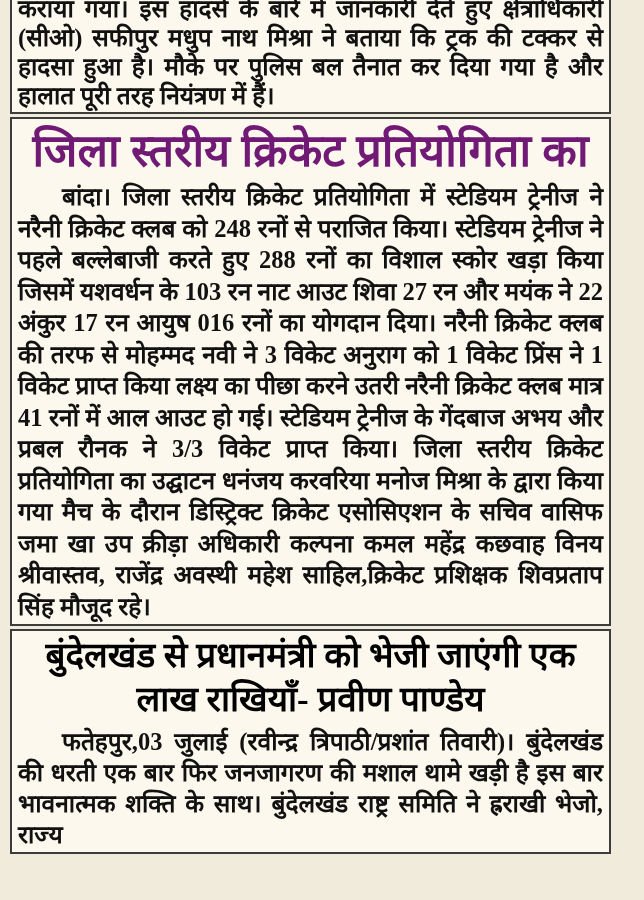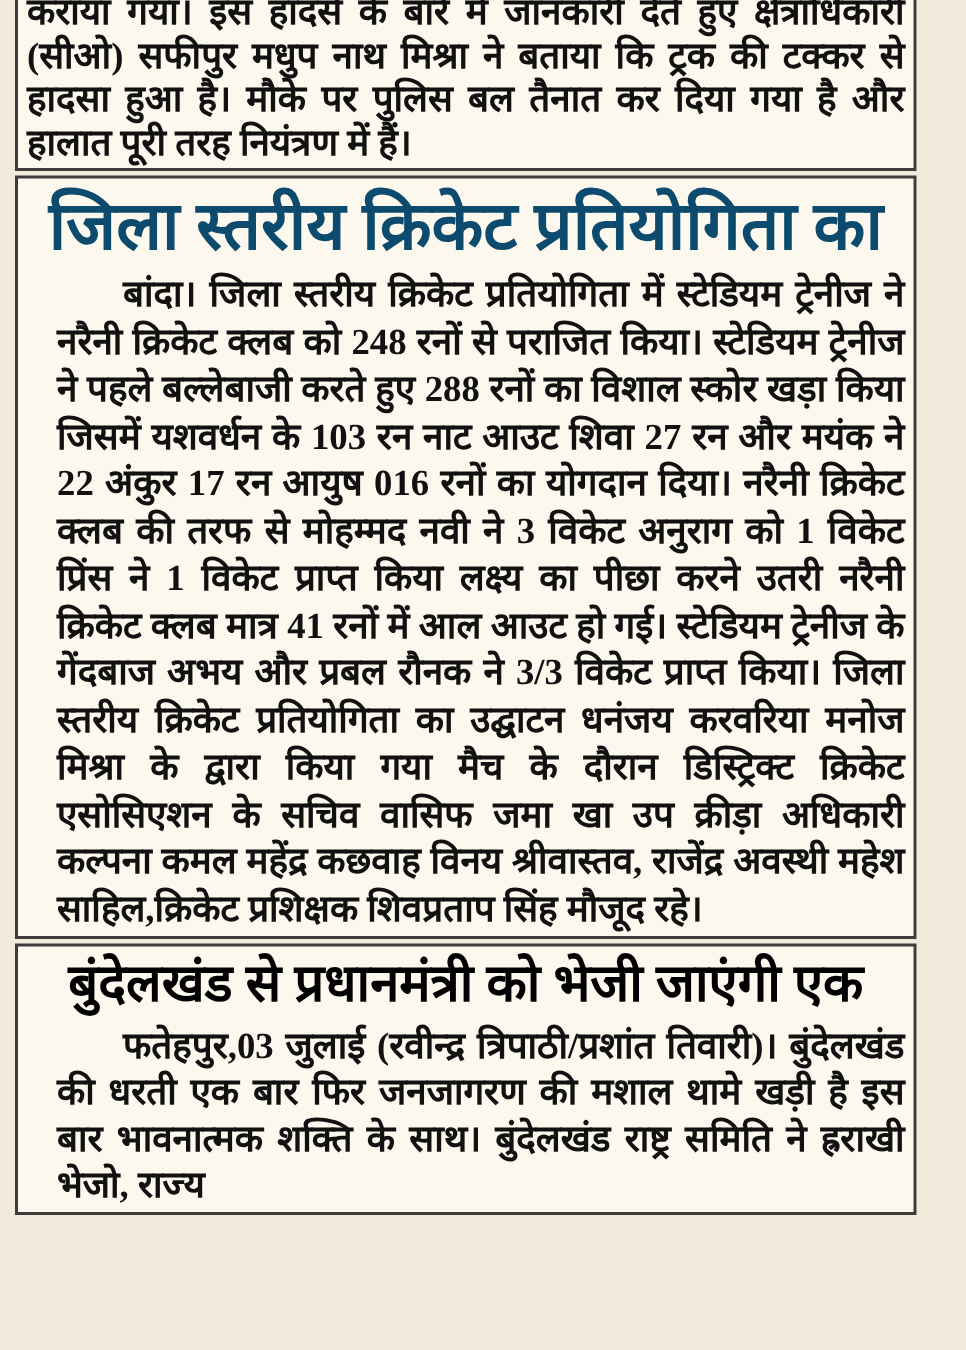--- a/index.html
+++ b/index.html
@@ -34,29 +34,29 @@
   .body-text {
     margin: 0;
     font-size: 24.5px;
     line-height: 29px;
     font-weight: 600;
     text-align: justify;
     letter-spacing: 0;
   }
   .box-cricket .body-text { line-height: 31.5px; }
   .box-rakhi .body-text { line-height: 31px; }
-  .indented { text-indent: 44px; margin-left: 20px; }
+  .indented { text-indent: 44px; }
   .dateline { font-weight: 800; }
   .headline-lg {
     margin: 4px 0 2px 0;
     font-size: 45px;
     line-height: 55px;
     font-weight: 800;
     text-align: center;
-    color: #0c4a6e;
+    color: #701a75;
   }
   .headline-md {
     margin: 2px 0 4px 0;
     font-size: 35px;
     line-height: 44px;
     font-weight: 800;
     text-align: center;
     color: #000000;
   }
   .headline-line { display: block; }
@@ -77,20 +77,21 @@
         <span class="headline-line">जिला स्तरीय क्रिकेट प्रतियोगिता का</span>
       </h1>
       <p class="body-text indented">
         <strong class="dateline">बांदा।</strong><span> जिला स्तरीय क्रिकेट प्रतियोगिता में स्टेडियम ट्रेनीज ने नरैनी क्रिकेट क्लब को 248 रनों से पराजित किया। स्टेडियम ट्रेनीज ने पहले बल्लेबाजी करते हुए 288 रनों का विशाल स्कोर खड़ा किया जिसमें यशवर्धन के 103 रन नाट आउट शिवा 27 रन और मयंक ने 22 अंकुर 17 रन आयुष 016 रनों का योगदान दिया। नरैनी क्रिकेट क्लब की तरफ से मोहम्मद नवी ने 3 विकेट अनुराग को 1 विकेट प्रिंस ने 1 विकेट प्राप्त किया लक्ष्य का पीछा करने उतरी नरैनी क्रिकेट क्लब मात्र 41 रनों में आल आउट हो गई। स्टेडियम ट्रेनीज के गेंदबाज अभय और प्रबल रौनक ने  3/3 विकेट प्राप्त किया। जिला स्तरीय क्रिकेट प्रतियोगिता का उद्घाटन धनंजय करवरिया मनोज मिश्रा के द्वारा किया गया मैच के दौरान डिस्ट्रिक्ट क्रिकेट एसोसिएशन के सचिव वासिफ जमा खा उप क्रीड़ा अधिकारी कल्पना कमल महेंद्र कछवाह विनय श्रीवास्तव, राजेंद्र अवस्थी महेश साहिल,क्रिकेट प्रशिक्षक शिवप्रताप सिंह मौजूद रहे।</span>
       </p>
     </section>
 
     <section class="box box-rakhi">
       <h2 class="headline-md">
         <span class="headline-line">बुंदेलखंड से प्रधानमंत्री को भेजी जाएंगी एक</span>
+        <span class="headline-line">लाख राखियाँ- प्रवीण पाण्डेय</span>
       </h2>
       <p class="body-text indented">
         <strong class="dateline">फतेहपुर,03 जुलाई (रवीन्द्र त्रिपाठी/प्रशांत तिवारी)।</strong><span> बुंदेलखंड की धरती एक बार फिर जनजागरण की मशाल थामे खड़ी है इस बार भावनात्मक शक्ति के साथ। बुंदेलखंड राष्ट्र समिति ने ह्रराखी भेजो, राज्य</span>
       </p>
 
     </section>
 
   </div>
 </div>
 

